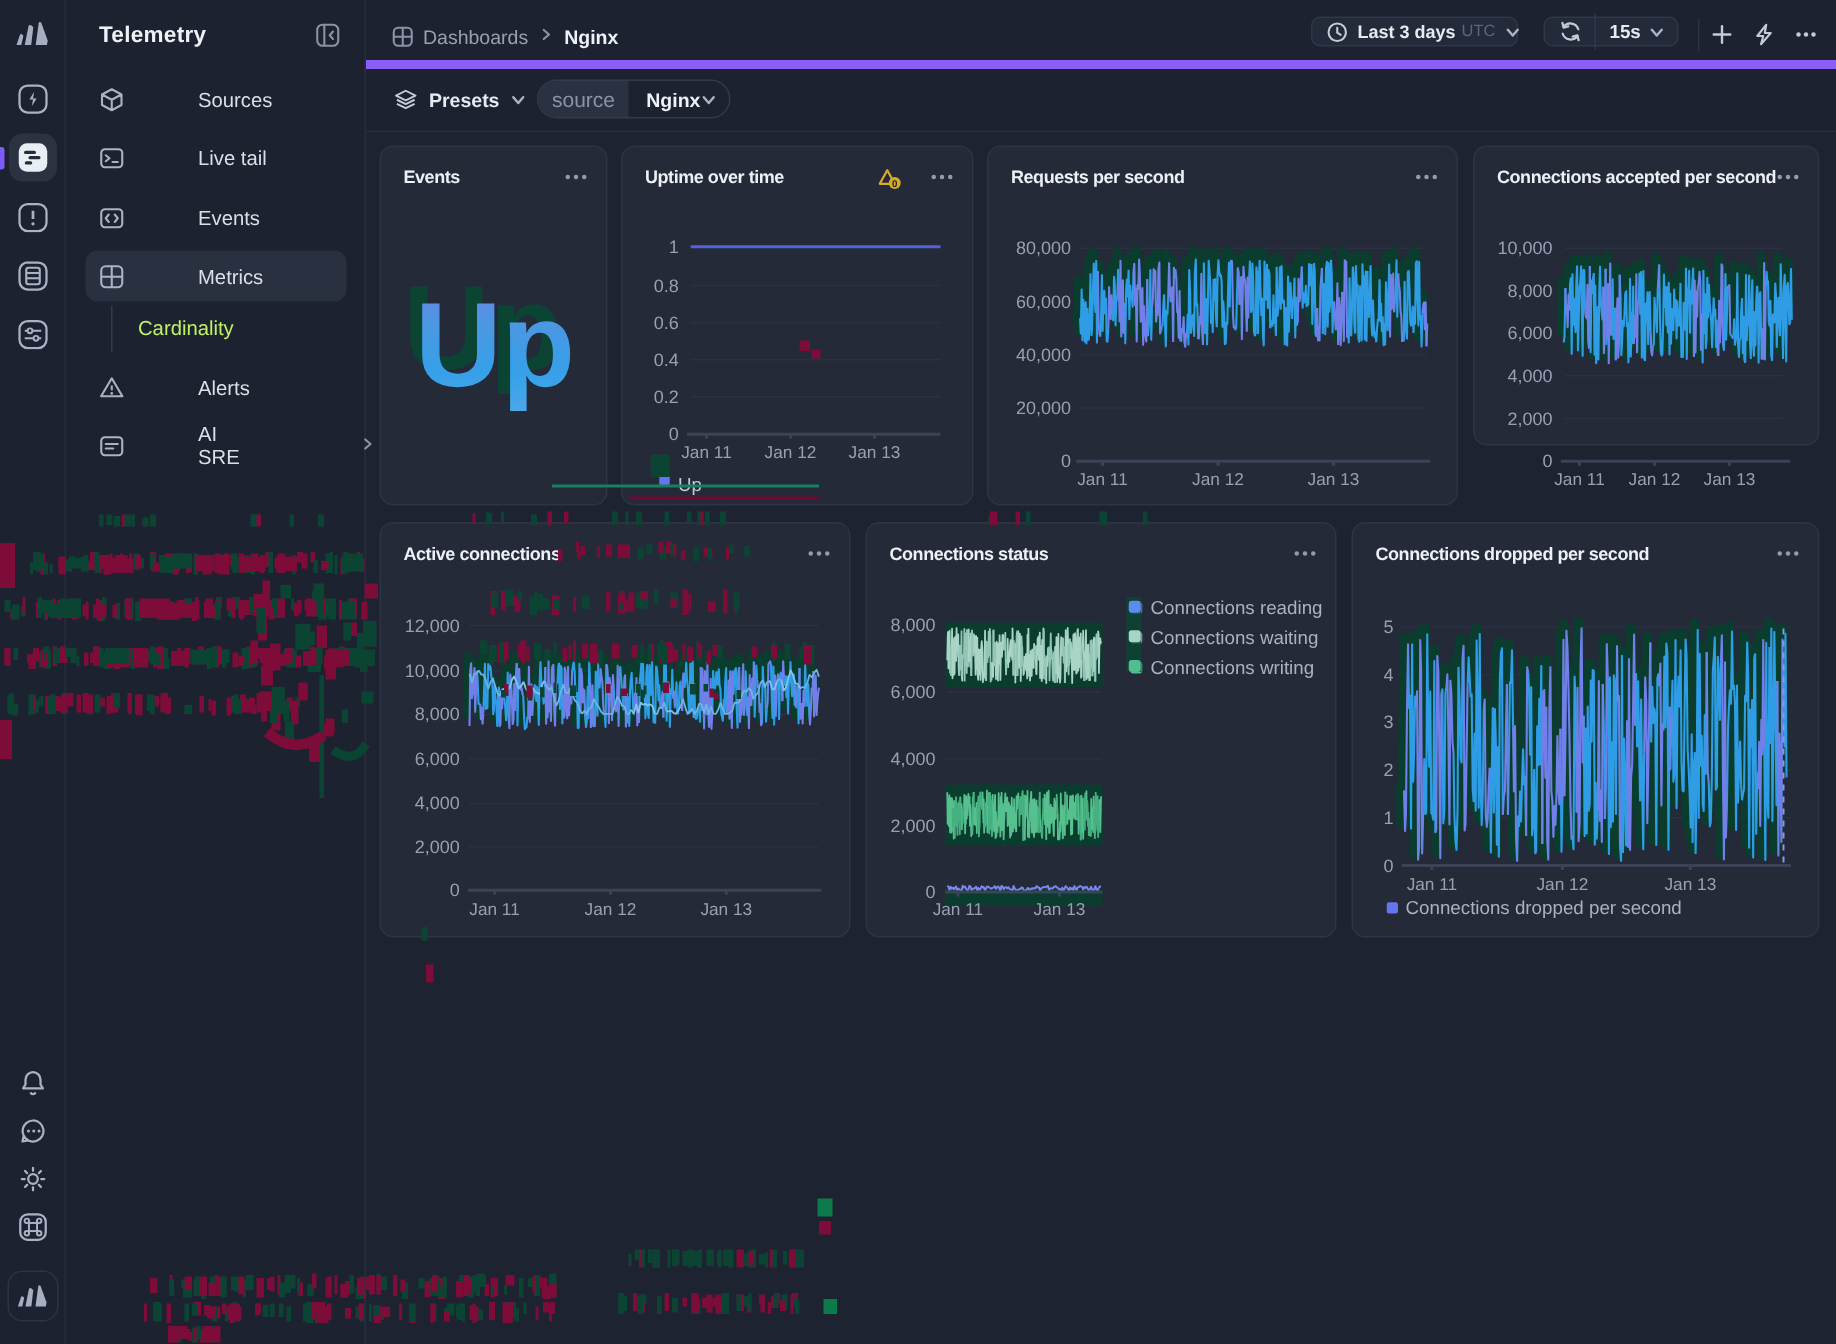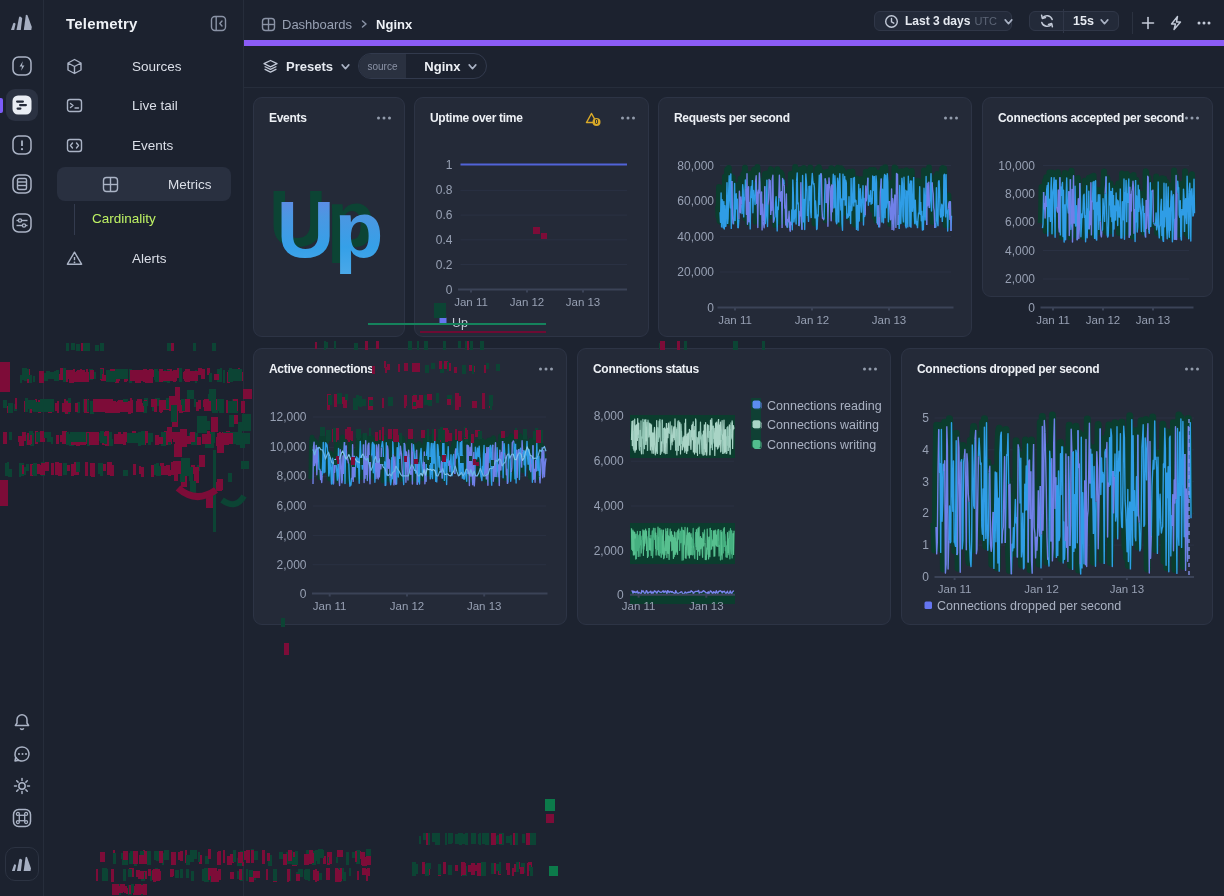--- a/index.html
+++ b/index.html
@@ -10,42 +10,42 @@
 .rbar { position:absolute; left:0; top:98px; width:3px; height:15px; background:#7c5cfa; border-radius:0 2px 2px 0; z-index:3; }
 .logobtn { position:absolute; left:5px; top:847px; width:34px; height:34px; border:1px solid #2c3342; border-radius:10px; display:flex; align-items:center; justify-content:center; }
 .nav { position:absolute; left:44px; top:0; width:200px; height:896px; background:#1c222f; border-right:1px solid #262d3b; }
 .navtitle { position:absolute; left:22px; top:15px; font-size:15px; font-weight:bold; color:#eef1f6; letter-spacing:0.2px; }
 .collapse { position:absolute; left:166px; top:15px; }
 .nitem { position:absolute; left:13px; width:174px; height:34px; display:flex; align-items:center;gap:40px; }
 .nitem .ic { width:17px; height:17px; margin-left:9px; }
 .nitem .tx { margin-left:9px; font-size:13.5px; color:#dbdfe8; }
 .nitem .sp { flex:1; }
 .nitem .ch { margin-right:8px; }
-.nitem.hl { background:#293040; border-radius:8px;padding-left:36px; }
+.nitem.hl { background:#293040; border-radius:8px; }
 .guide { position:absolute; left:30px; top:204px; width:1px; height:31px; background:#333b4e; }
 .card { position:absolute; left:48px; top:211px; font-size:13.5px; color:#bef264; }
 .topbar { position:absolute; left:244px; top:0; width:980px; height:46px; background:#1c222f; border-bottom:6px solid #8b5cf6; }
 .bc { position:absolute; left:17px; top:15px; display:flex; align-items:center; }
 .bc .t1 { margin-left:6px; font-size:13px; color:#98a1b3; }
 .bc .sep { margin:0 7px; }
 .bc .t2 { font-size:13px; font-weight:bold; color:#eef1f6; }
 .pill { position:absolute; height:20px; top:11px; background:#232a39; border:1px solid #303748; border-radius:6px; display:flex; align-items:center; white-space:nowrap; }
 .tpill { left:630px; width:138px; }
 .tpill .lbl { margin-left:6px; font-size:12px; font-weight:bold; color:#e6eaf1; }
 .tpill .utc { margin-left:4px; font-size:11px; color:#5c6576; }
 .rpill { left:785px; width:90px; }
 .rdiv { width:1px; height:24px; background:#303748; margin-left:8px; }
 .r15 { margin-left:9px; font-size:12.5px; font-weight:bold; color:#e6eaf1; }
 .vsep { position:absolute; left:888px; top:12px; width:1px; height:22px; background:#2b3240; }
 .tbtn { position:absolute; top:15px; }
 .filters { position:absolute; left:244px; top:46px; width:980px; height:42px; background:#1c222f; border-bottom:1px solid #262d3b; }
 .presets { position:absolute; left:19px; top:13px; display:flex; align-items:center; }
 .presets .tx { margin-left:8px; font-size:13px; font-weight:bold; color:#e6eaf1; }
 .srcpill { position:absolute; left:114px; top:7px; width:129px; height:26px; border:1px solid #323a4d; border-radius:13px; display:flex; align-items:center; overflow:hidden; }
-.srcpill .seg1 { width:47px; height:26px; background:#2a3140; display:flex; align-items:center; justify-content:center; font-size:10px; color:#8b93a6; border-radius:13px 0 0 13px; }
+.srcpill .seg1 { width:60px; height:26px; background:#2a3140; display:flex; align-items:center; justify-content:center; font-size:14px; color:#8b93a6; border-radius:13px 0 0 13px; }
 .srcpill .seg2 { flex:1; display:flex; align-items:center; justify-content:center; font-size:13px; font-weight:bold; color:#eef1f6; }
 .panel { position:absolute; background:#242a38; border:1px solid #2d3445; border-radius:9px; }
 .ptitle { position:absolute; left:15px; top:13px; font-size:12px; font-weight:bold; letter-spacing:-0.3px; color:#edf0f5; z-index:5; }
 .dots { position:absolute; right:12px; top:17px; z-index:6; }
 .warn { position:absolute; right:34px; top:13px; }
 .noise { position:absolute; left:0; top:0; z-index:40; pointer-events:none; }
 svg text { font-family:"Liberation Sans",sans-serif; }
 </style></head><body>
 <div class="rail">
   <div class="rlogo"><svg width="24" height="18" viewBox="0 0 24 18">
@@ -180,20 +180,32 @@
     </div>
   <div class="guide"></div>
   <div class="card">Cardinality</div>
   <div class="nitem" style="top:241px">
       <span class="ic"><svg width="17" height="17" viewBox="0 0 17 17">
           <path d="M8.5 2.2 L15.6 14.2 H1.4Z" fill="none" stroke="#aab3c5" stroke-width="1.4" stroke-linejoin="round"></path>
           <line x1="8.5" y1="7" x2="8.5" y2="10.2" stroke="#aab3c5" stroke-width="1.4"></line>
           <circle cx="8.5" cy="12.3" r="0.9" fill="#aab3c5"></circle>
         </svg></span>
       <span class="tx">Alerts</span>
+    </div>
+  <div class="nitem" style="top:280px">
+      <span class="ic"><svg width="17" height="17" viewBox="0 0 17 17">
+          <rect x="1.5" y="2.5" width="14" height="12" rx="2.5" fill="none" stroke="#aab3c5" stroke-width="1.4"></rect>
+          <line x1="4.5" y1="7" x2="12.5" y2="7" stroke="#aab3c5" stroke-width="1.4" stroke-linecap="round"></line>
+          <line x1="4.5" y1="10" x2="9.5" y2="10" stroke="#aab3c5" stroke-width="1.4" stroke-linecap="round"></line>
+        </svg></span>
+      <span class="tx">AI SRE</span>
+      <span class="sp"></span>
+      <span class="ch"><svg width="10" height="10" viewBox="0 0 10 10">
+          <path d="M3.5 2 L7 5 L3.5 8" fill="none" stroke="#8a93a6" stroke-width="1.5" stroke-linecap="round" stroke-linejoin="round"></path>
+        </svg></span>
     </div>
 </div>
 <div class="topbar">
   <div class="bc">
       <svg width="15" height="15" viewBox="0 0 15 15">
         <rect x="1.5" y="1.5" width="12" height="12" rx="3" fill="none" stroke="#8a93a6" stroke-width="1.4"></rect>
         <line x1="7.5" y1="1.5" x2="7.5" y2="13.5" stroke="#8a93a6" stroke-width="1.4"></line>
         <line x1="1.5" y1="7.5" x2="13.5" y2="7.5" stroke="#8a93a6" stroke-width="1.4"></line>
       </svg>
       <span class="t1">Dashboards</span>

